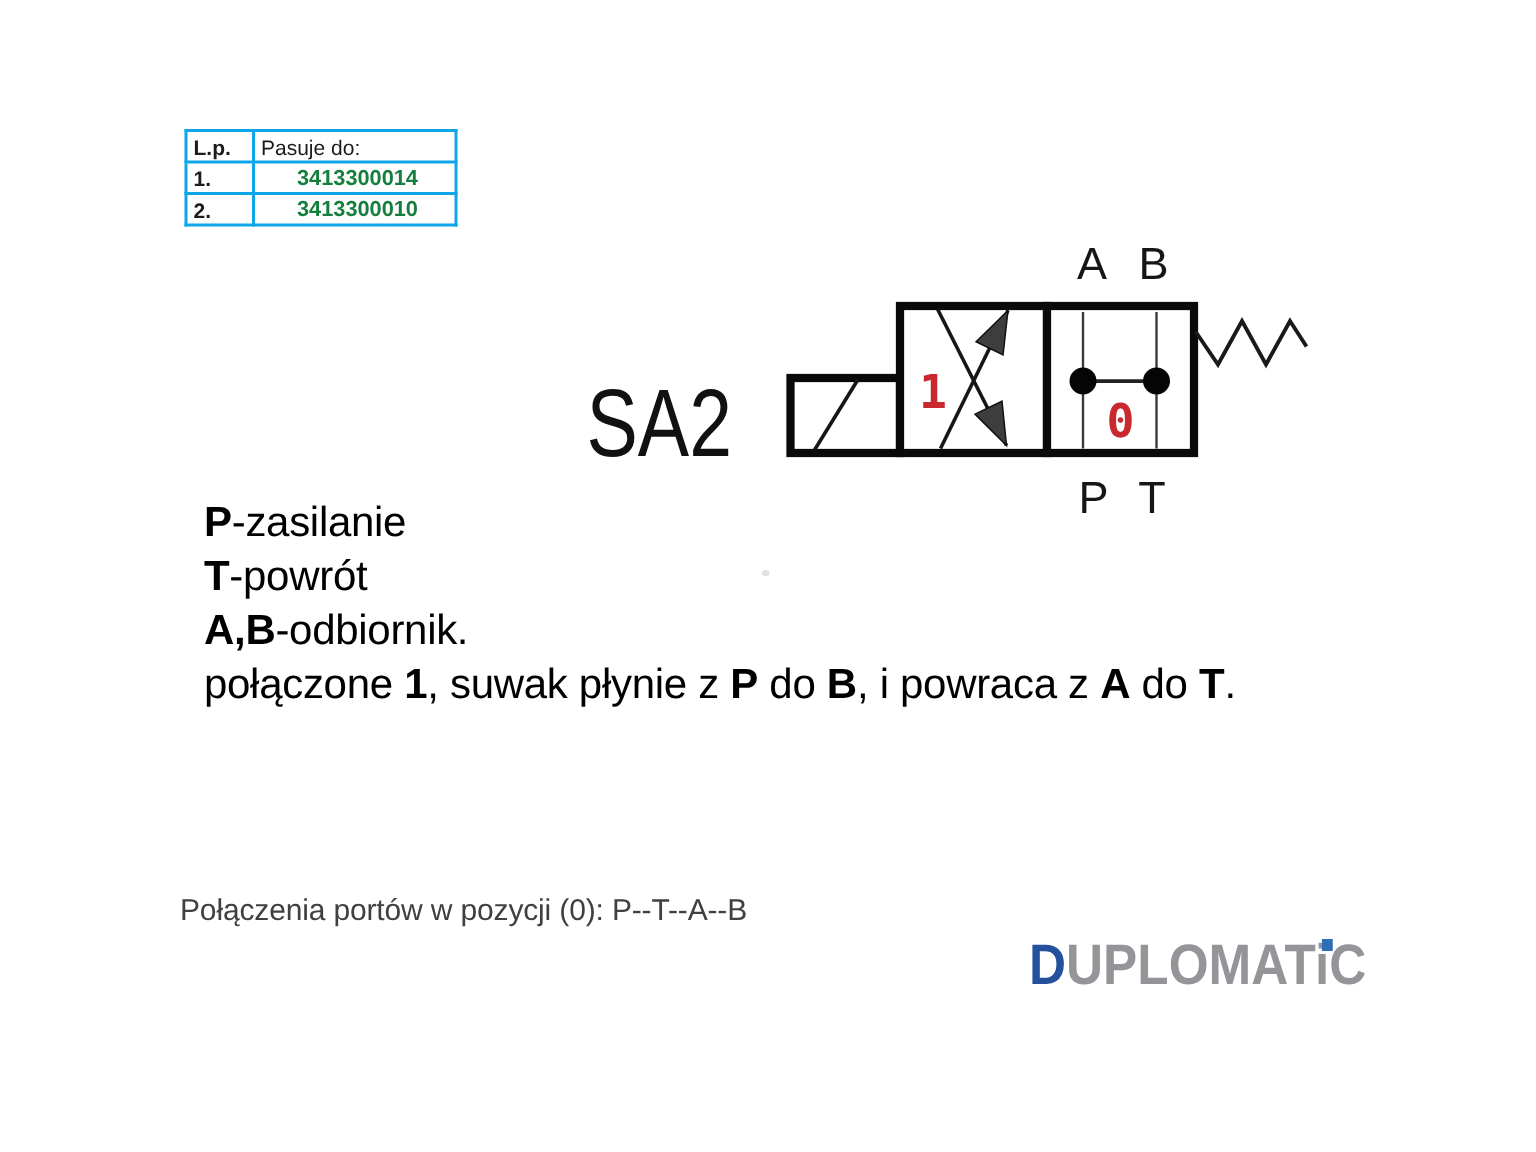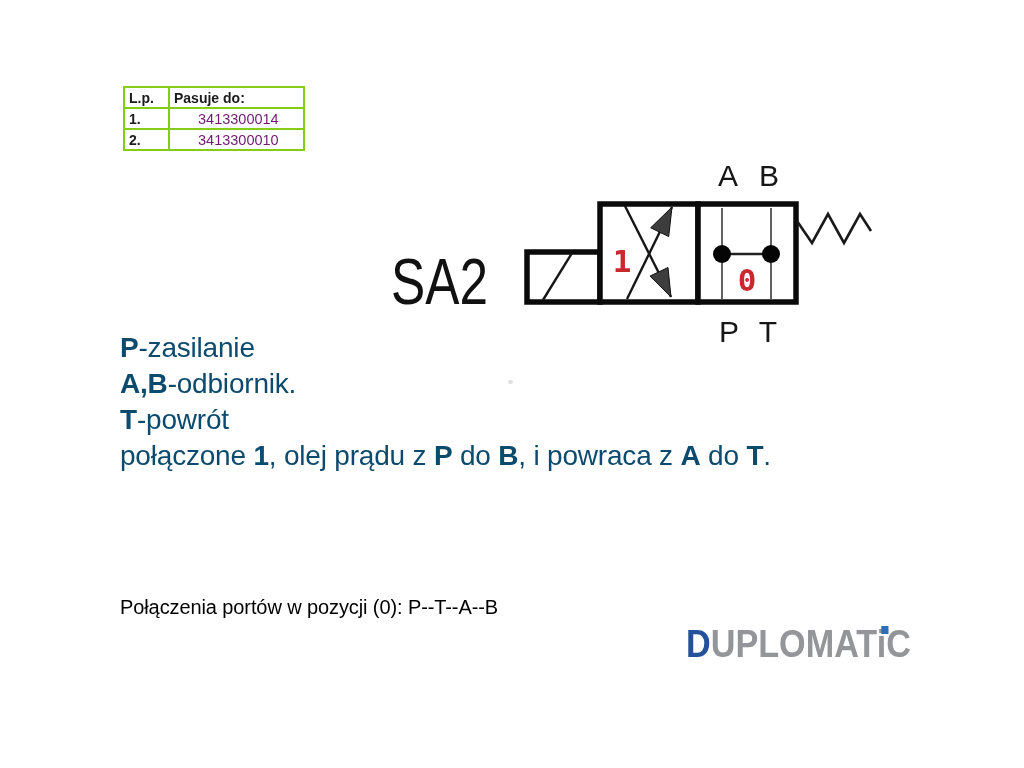--- a/index.html
+++ b/index.html
@@ -7,38 +7,38 @@
     width:1024px;height:768px;position:relative;background:#ffffff;
     font-family:"Liberation Sans",sans-serif;color:#1b1b1b;overflow:hidden;
   }
   
   .parts-table{
     position:absolute;left:123px;top:86px;width:182px;
     border-collapse:collapse;table-layout:fixed;
     font-size:14px;line-height:16px;
   }
   .parts-table td,.parts-table th{
-    border:2px solid #84cc16;padding:1px 3px 1px 4px;text-align:left;
+    border:2px solid #0ea5e9;padding:1px 3px 1px 4px;text-align:left;
     height:17px;vertical-align:middle;white-space:nowrap;overflow:hidden;
   }
   .parts-table .c1{width:36px;font-weight:bold;}
-  .parts-table th{font-weight:bold;}
-  .parts-table .val{font-weight:normal;font-size:14.5px;color:#701a75;padding-left:28px;}
+  .parts-table th{font-weight:normal;}
+  .parts-table .val{font-weight:bold;font-size:14.5px;color:#15803d;padding-left:28px;}
   
   .valve-svg{position:absolute;left:385px;top:150px;width:505px;height:205px;}
   
   .desc{
-    position:absolute;left:120px;top:330px;width:860px;
-    font-size:28px;line-height:36px;letter-spacing:-0.2px;color:#0c4a6e;
+    position:absolute;left:136px;top:330px;width:860px;
+    font-size:28px;line-height:36px;letter-spacing:-0.2px;color:#000000;
   }
   .desc .b{font-weight:bold;}
   
   .footnotes{
     position:absolute;left:120px;top:592px;width:600px;
-    font-size:20px;line-height:30px;color:#000000;letter-spacing:-0.1px;
+    font-size:20px;line-height:30px;color:#404040;letter-spacing:-0.1px;
   }
   
   .logo{
     position:absolute;left:686px;top:622px;height:44px;
     font-size:38px;font-weight:bold;line-height:44px;white-space:nowrap;
     transform:scaleX(0.9);transform-origin:left center;letter-spacing:0px;
   }
   .logo-d{color:#24509c;}
   .logo-gray{color:#939598;}
   .logo-i{position:relative;}
@@ -97,23 +97,23 @@
   <polyline points="797,221 812,243 828,214 844,243 860,214 871,231" fill="none" stroke="#1a1a1a" stroke-width="2.6" stroke-linejoin="miter"></polyline>
 
   <text x="728" y="186" text-anchor="middle" font-size="30" fill="#161616">A</text>
   <text x="769" y="186" text-anchor="middle" font-size="30" fill="#161616">B</text>
   <text x="729" y="342" text-anchor="middle" font-size="30" fill="#161616">P</text>
   <text x="768" y="342" text-anchor="middle" font-size="30" fill="#161616">T</text>
 </svg>
 
 <div class="desc" id="desc-block">
     <div><span class="b">P</span><span>-zasilanie</span></div>
+    <div><span class="b">T</span><span>-powrót</span></div>
     <div><span class="b">A,B</span><span>-odbiornik.</span></div>
-    <div><span class="b">T</span><span>-powrót</span></div>
-    <div><span>połączone </span><span class="b">1</span><span>, olej prądu z </span><span class="b">P</span><span> do </span><span class="b">B</span><span>, i powraca z </span><span class="b">A</span><span> do </span><span class="b">T</span><span>.</span></div>
+    <div><span>połączone </span><span class="b">1</span><span>, suwak płynie z </span><span class="b">P</span><span> do </span><span class="b">B</span><span>, i powraca z </span><span class="b">A</span><span> do </span><span class="b">T</span><span>.</span></div>
   </div>
 
 <div class="footnotes" id="footnotes-block">
     <div>Połączenia portów w pozycji (0): P--T--A--B</div>
   </div>
 
 <div class="scan-artifact"></div>
 
 <div class="logo">
   <span class="logo-d">D</span><span class="logo-gray">UPLOMAT</span><span class="logo-gray logo-i">i</span><span class="logo-gray">C</span>

